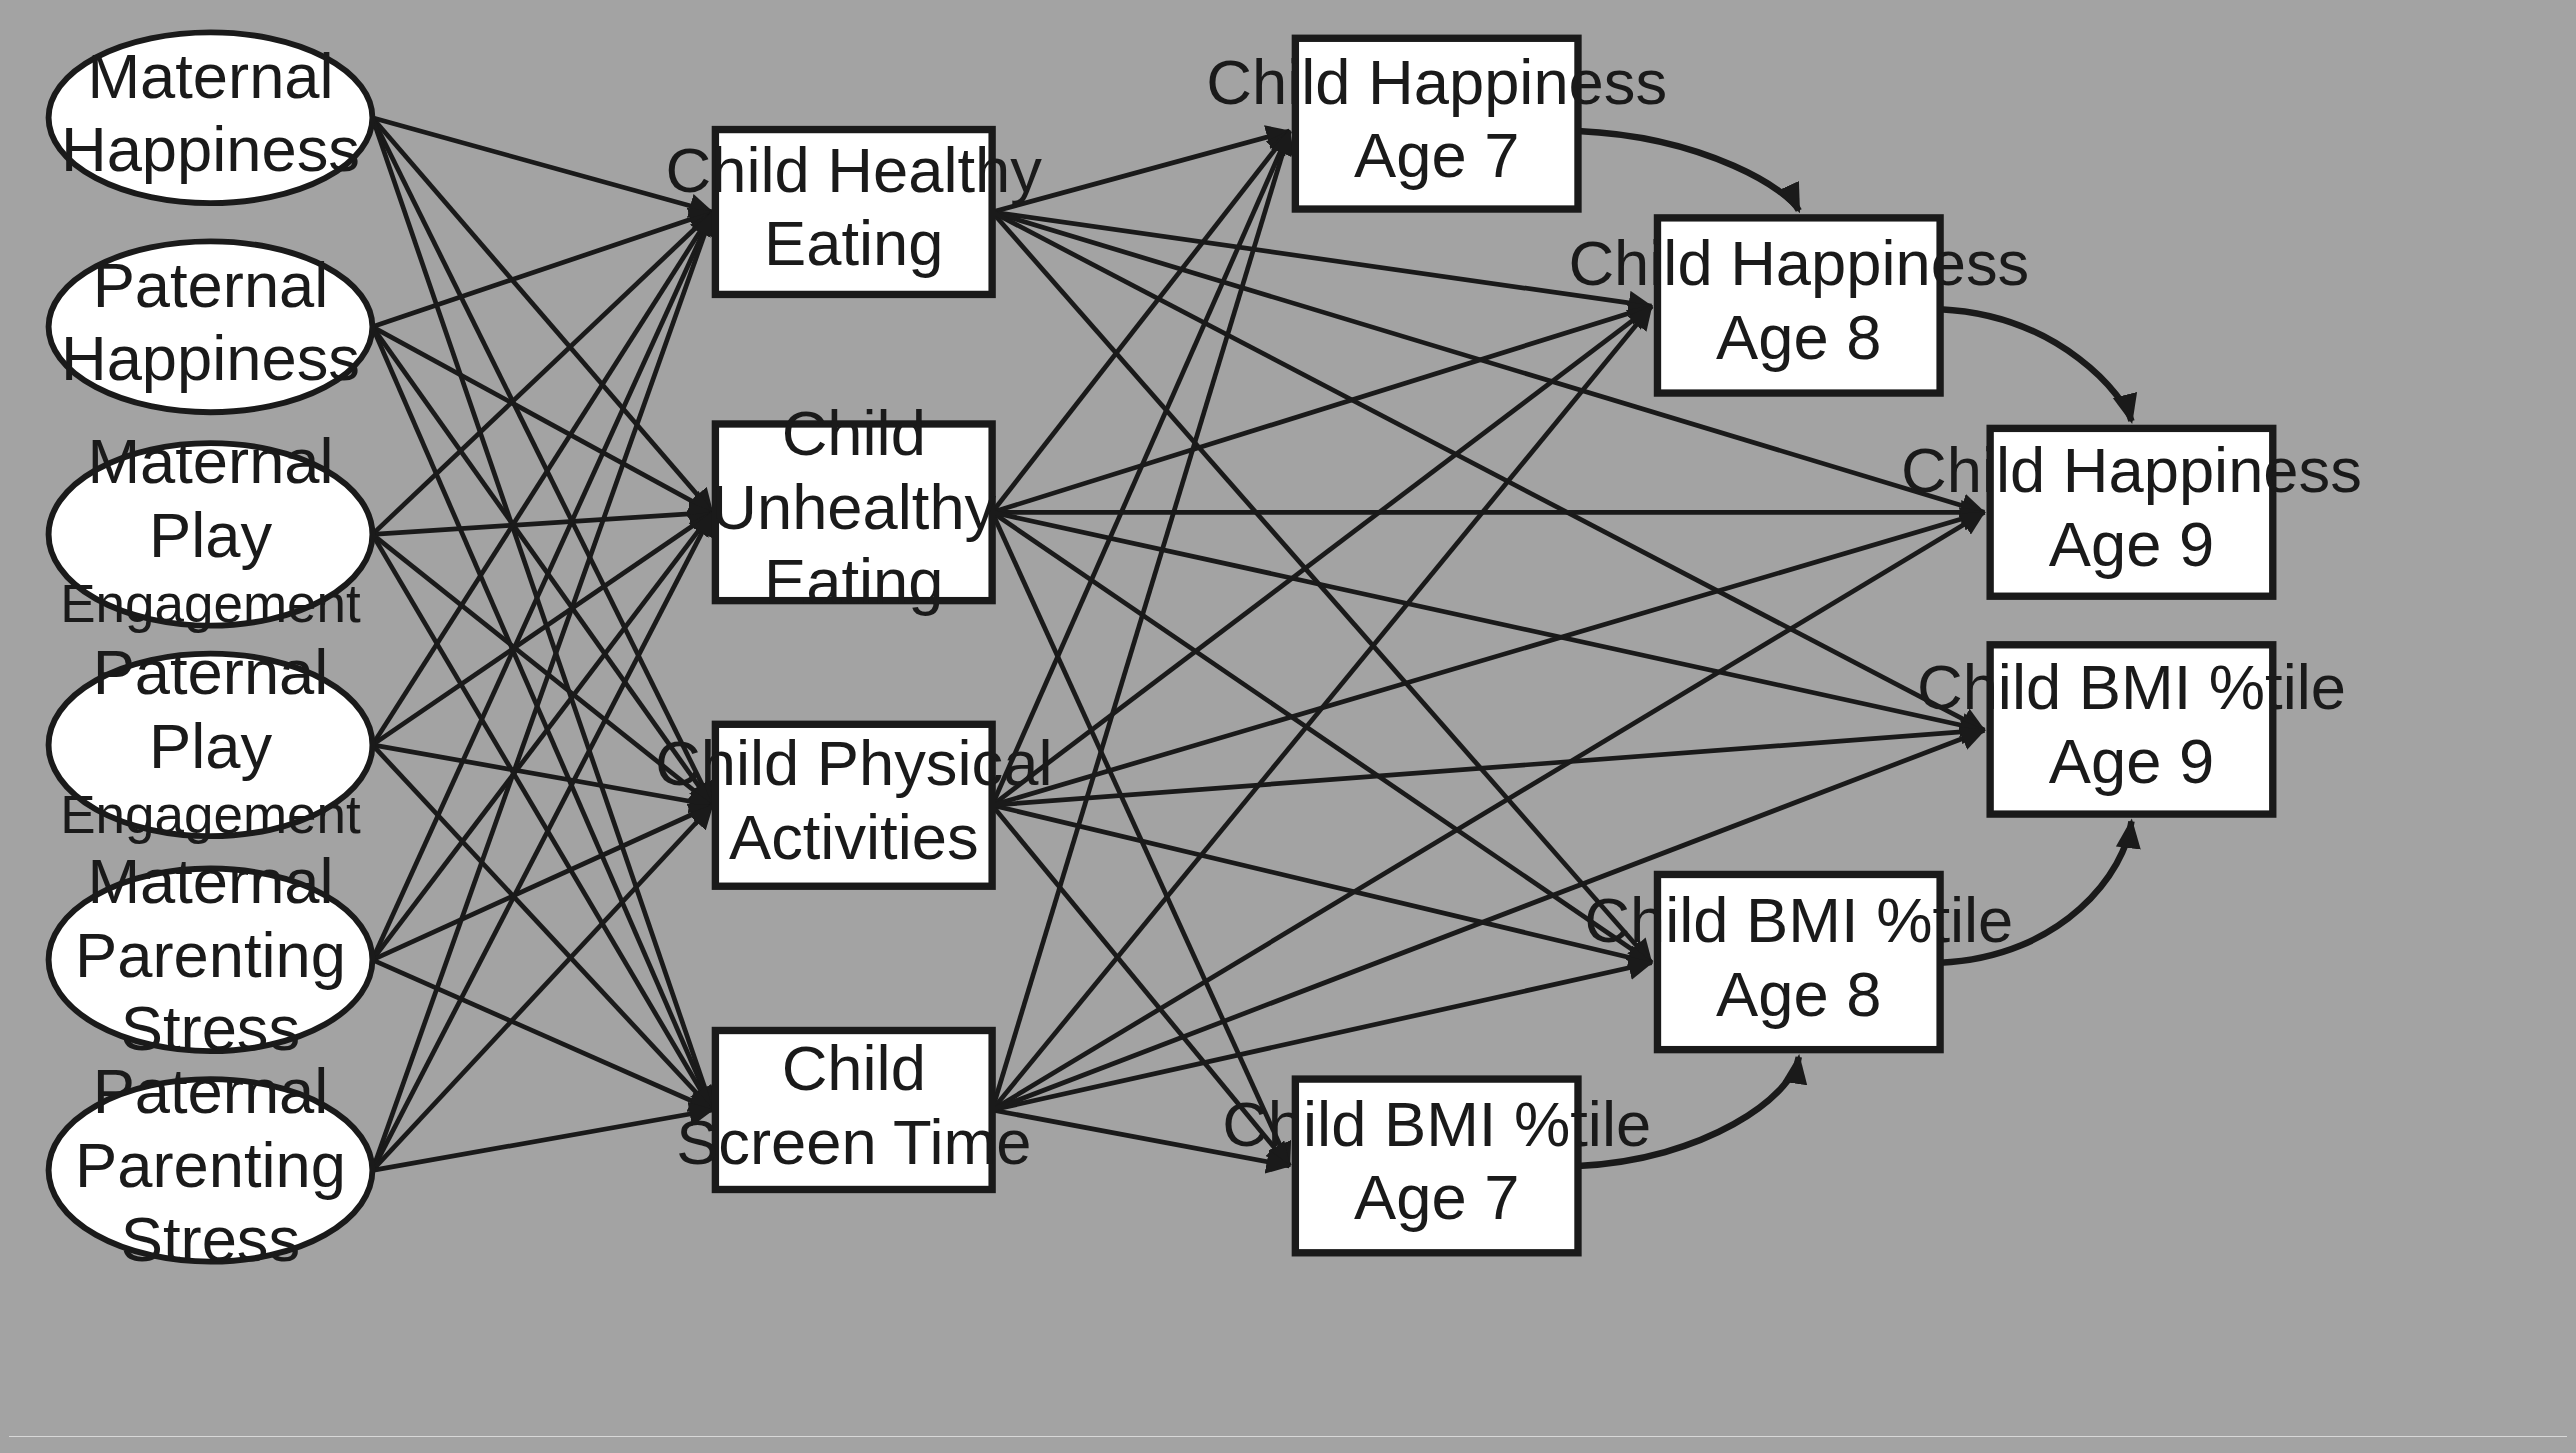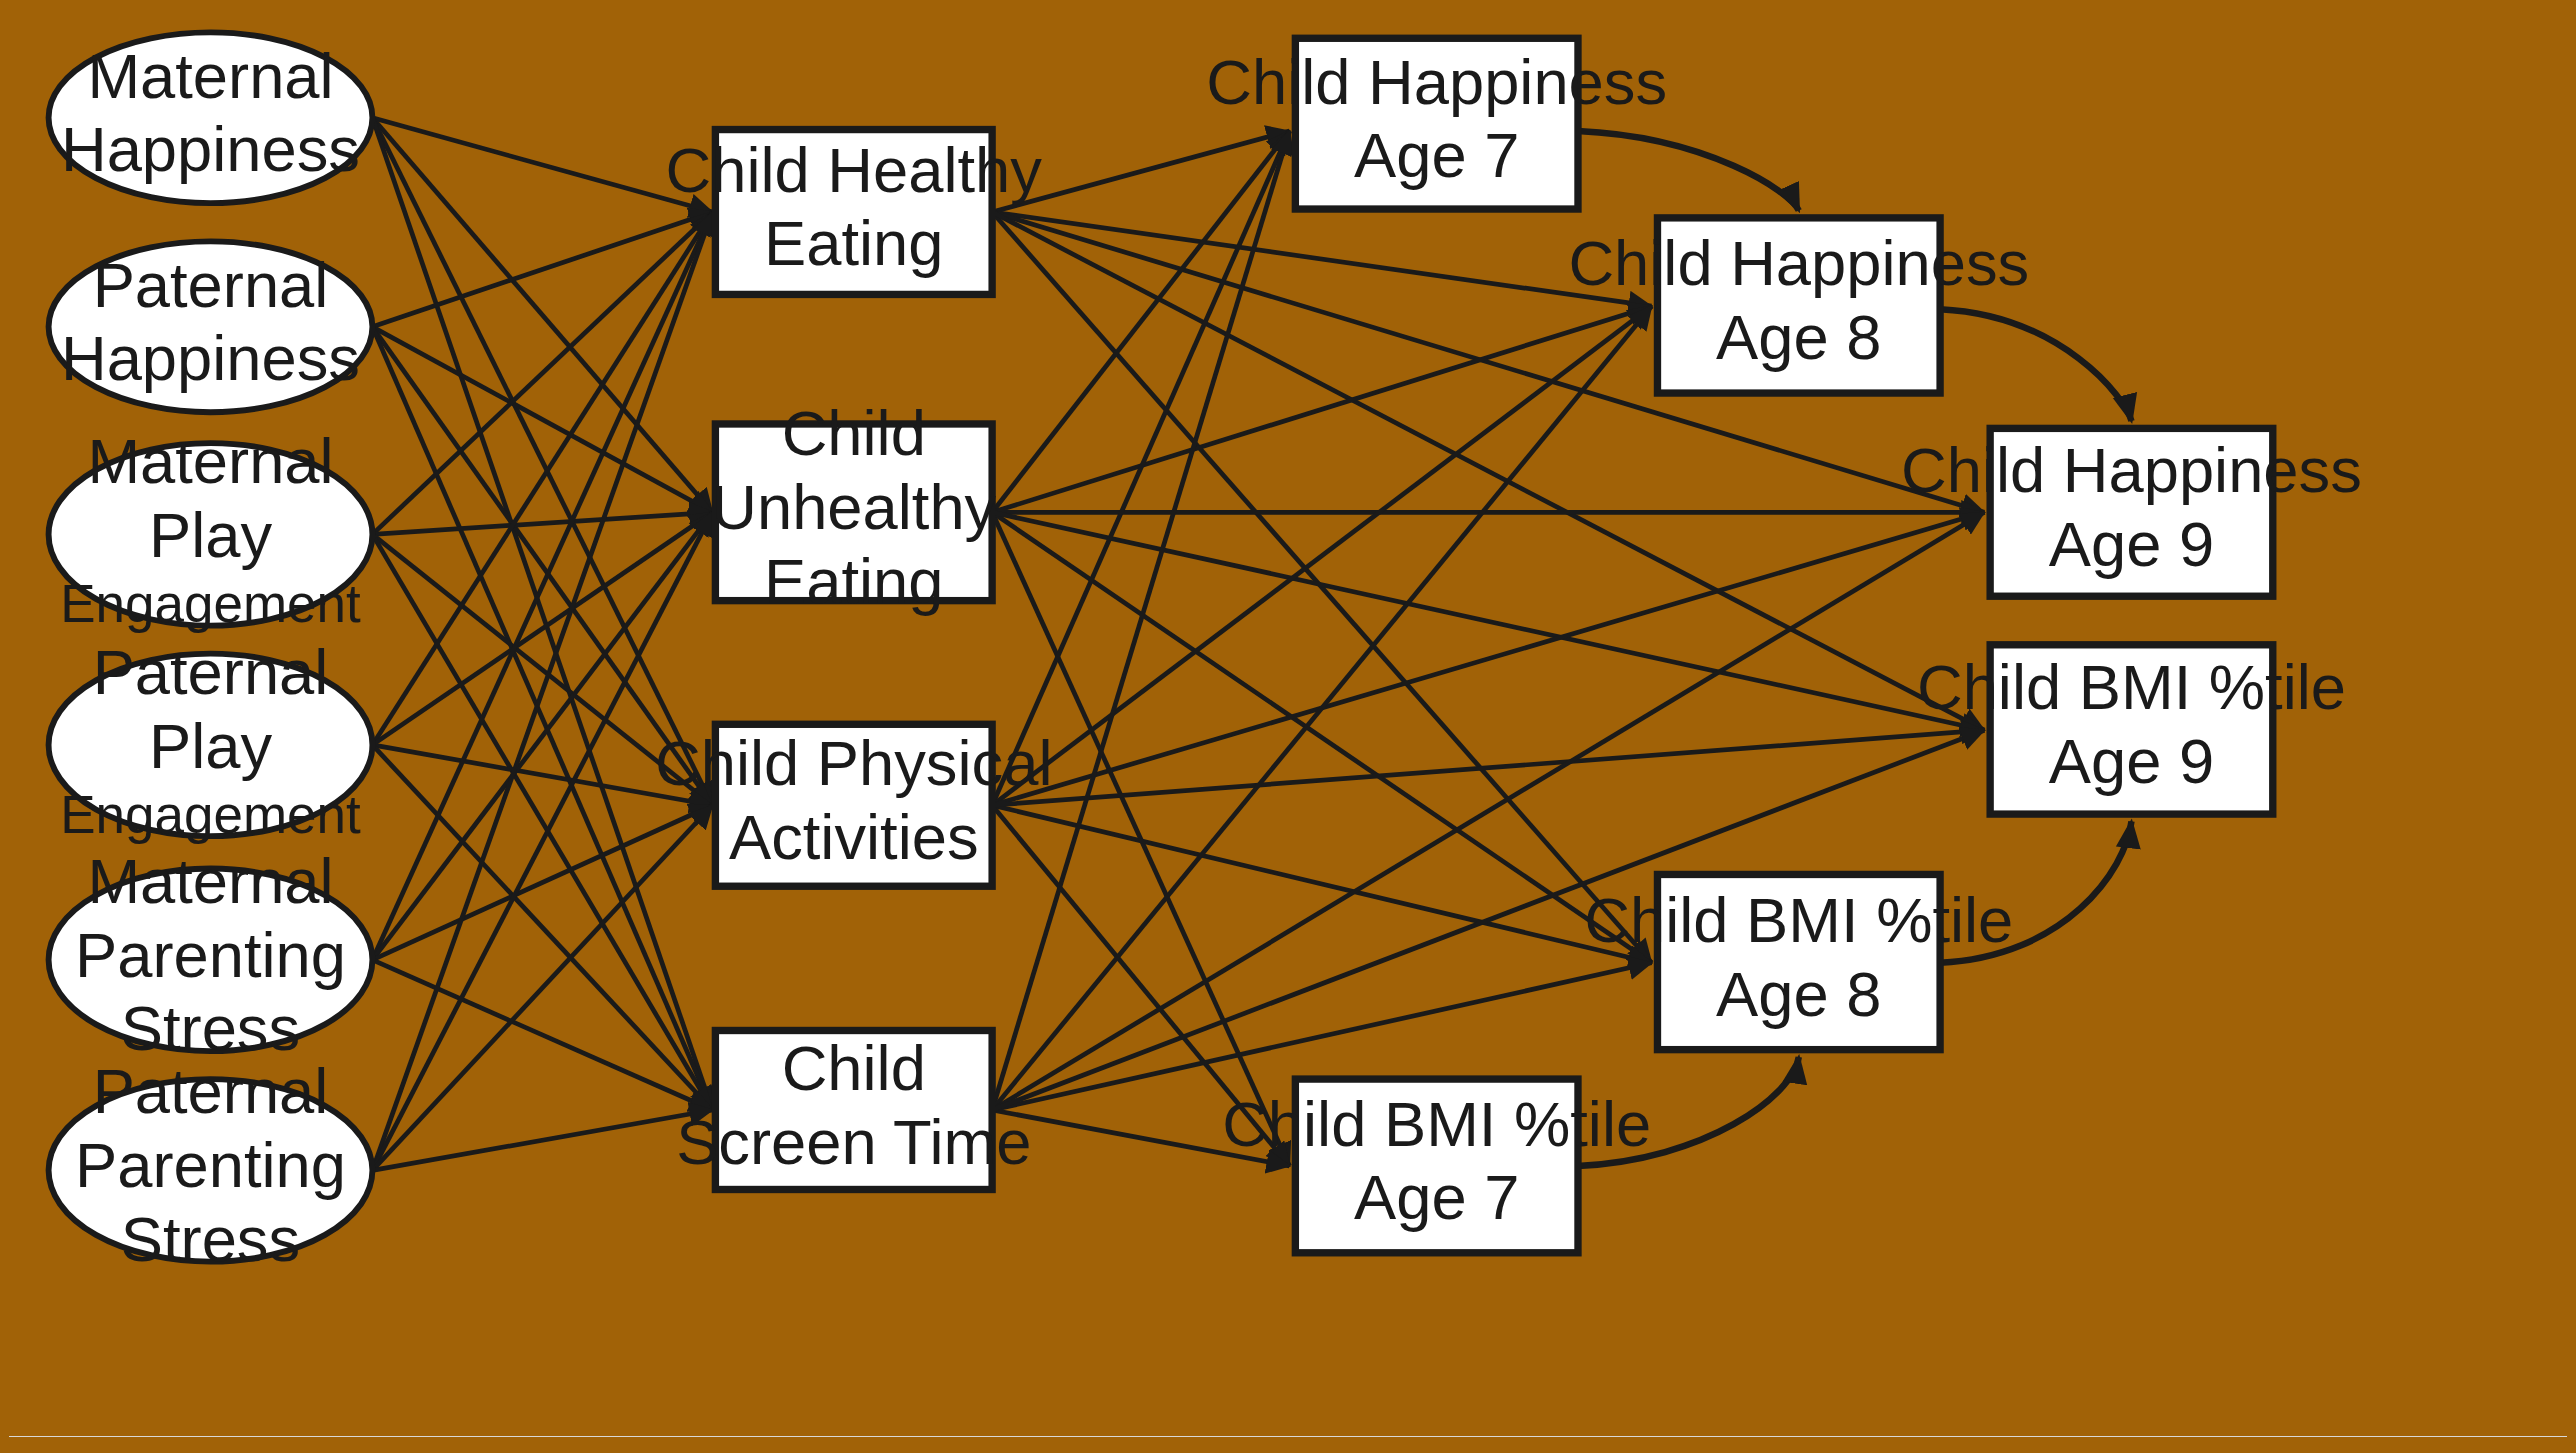--- a/index.html
+++ b/index.html
@@ -4,21 +4,21 @@
 <style>
   html, body {
     margin: 0;
     padding: 0;
     background: #ffffff;
   }
   #page {
     position: relative;
     width: 2576px;
     height: 1453px;
-    background: #a16207;
+    background: #a3a3a3;
     overflow: hidden;
     font-family: "Liberation Sans", sans-serif;
   }
   #diagram-svg {
     position: absolute;
     left: 0;
     top: 0;
     width: 2576px;
     height: 1453px;
   }

